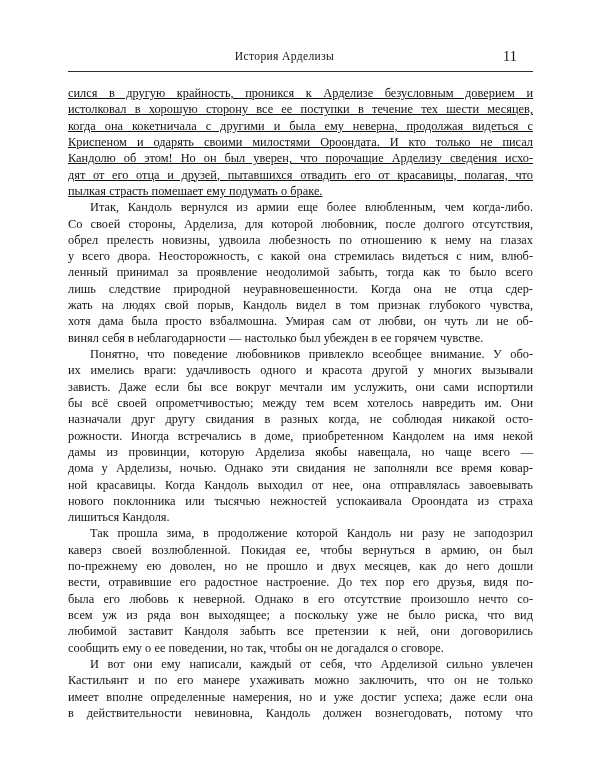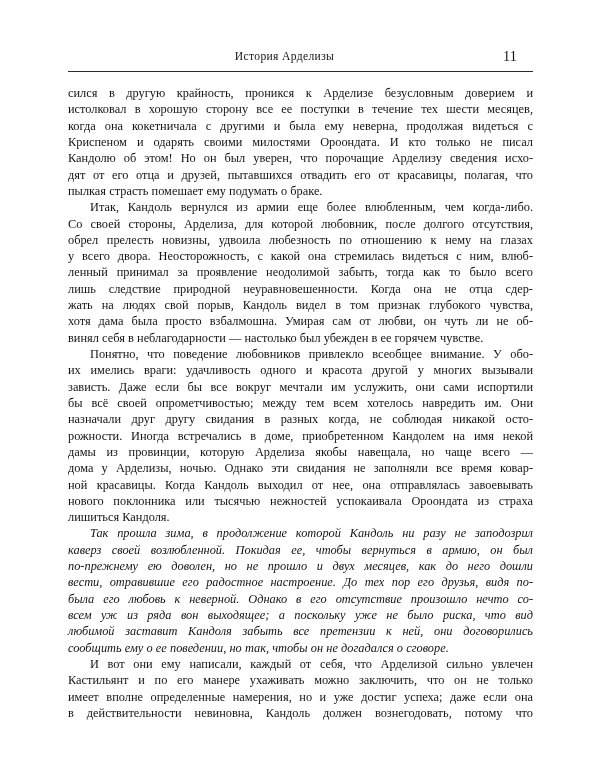--- a/index.html
+++ b/index.html
@@ -106,21 +106,21 @@
 <div class="page">
 
   <div class="running-head">
     <div class="running-head-title">История Арделизы</div>
     <div class="running-head-folio">11</div>
   </div>
 
   <div class="head-rule"></div>
 
   <div class="textblock" id="textblock">
-      <p class="cont" style="text-indent: 0px;">
+      <p class="cont" style="text-indent: 0px; text-decoration: underline;">
         <span class="ln j">сился в другую крайность, проникся к Арделизе безусловным доверием и</span>
         <span class="ln j">истолковал в хорошую сторону все ее поступки в течение тех шести месяцев,</span>
         <span class="ln j">когда она кокетничала с другими и была ему неверна, продолжая видеться с</span>
         <span class="ln j">Криспеном и одарять своими милостями Ороондата. И кто только не писал</span>
         <span class="ln j">Кандолю об этом! Но он был уверен, что порочащие Арделизу сведения исхо-</span>
         <span class="ln j">дят от его отца и друзей, пытавшихся отвадить его от красавицы, полагая, что</span>
         <span class="ln last">пылкая страсть помешает ему подумать о браке.</span>
       </p>
       <p style="text-indent: 0px;">
         <span class="ln j ind">Итак, Кандоль вернулся из армии еще более влюбленным, чем когда-либо.</span>
@@ -139,21 +139,21 @@
         <span class="ln j">зависть. Даже если бы все вокруг мечтали им услужить, они сами испортили</span>
         <span class="ln j">бы всё своей опрометчивостью; между тем всем хотелось навредить им. Они</span>
         <span class="ln j">назначали друг другу свидания в разных когда, не соблюдая никакой осто-</span>
         <span class="ln j">рожности. Иногда встречались в доме, приобретенном Кандолем на имя некой</span>
         <span class="ln j">дамы из провинции, которую Арделиза якобы навещала, но чаще всего —</span>
         <span class="ln j">дома у Арделизы, ночью. Однако эти свидания не заполняли все время ковар-</span>
         <span class="ln j">ной красавицы. Когда Кандоль выходил от нее, она отправлялась завоевывать</span>
         <span class="ln j">нового поклонника или тысячью нежностей успокаивала Ороондата из страха</span>
         <span class="ln last">лишиться Кандоля.</span>
       </p>
-      <p style="text-indent: 0px; font-style: italic;">
+      <p style="text-indent: 0px;">
         <span class="ln j ind">Так прошла зима, в продолжение которой Кандоль ни разу не заподозрил</span>
         <span class="ln j">каверз своей возлюбленной. Покидая ее, чтобы вернуться в армию, он был</span>
         <span class="ln j">по-прежнему ею доволен, но не прошло и двух месяцев, как до него дошли</span>
         <span class="ln j">вести, отравившие его радостное настроение. До тех пор его друзья, видя по-</span>
         <span class="ln j">была его любовь к неверной. Однако в его отсутствие произошло нечто со-</span>
         <span class="ln j">всем уж из ряда вон выходящее; а поскольку уже не было риска, что вид</span>
         <span class="ln j">любимой заставит Кандоля забыть все претензии к ней, они договорились</span>
         <span class="ln last">сообщить ему о ее поведении, но так, чтобы он не догадался о сговоре.</span>
       </p>
       <p style="text-indent: 0px;">

